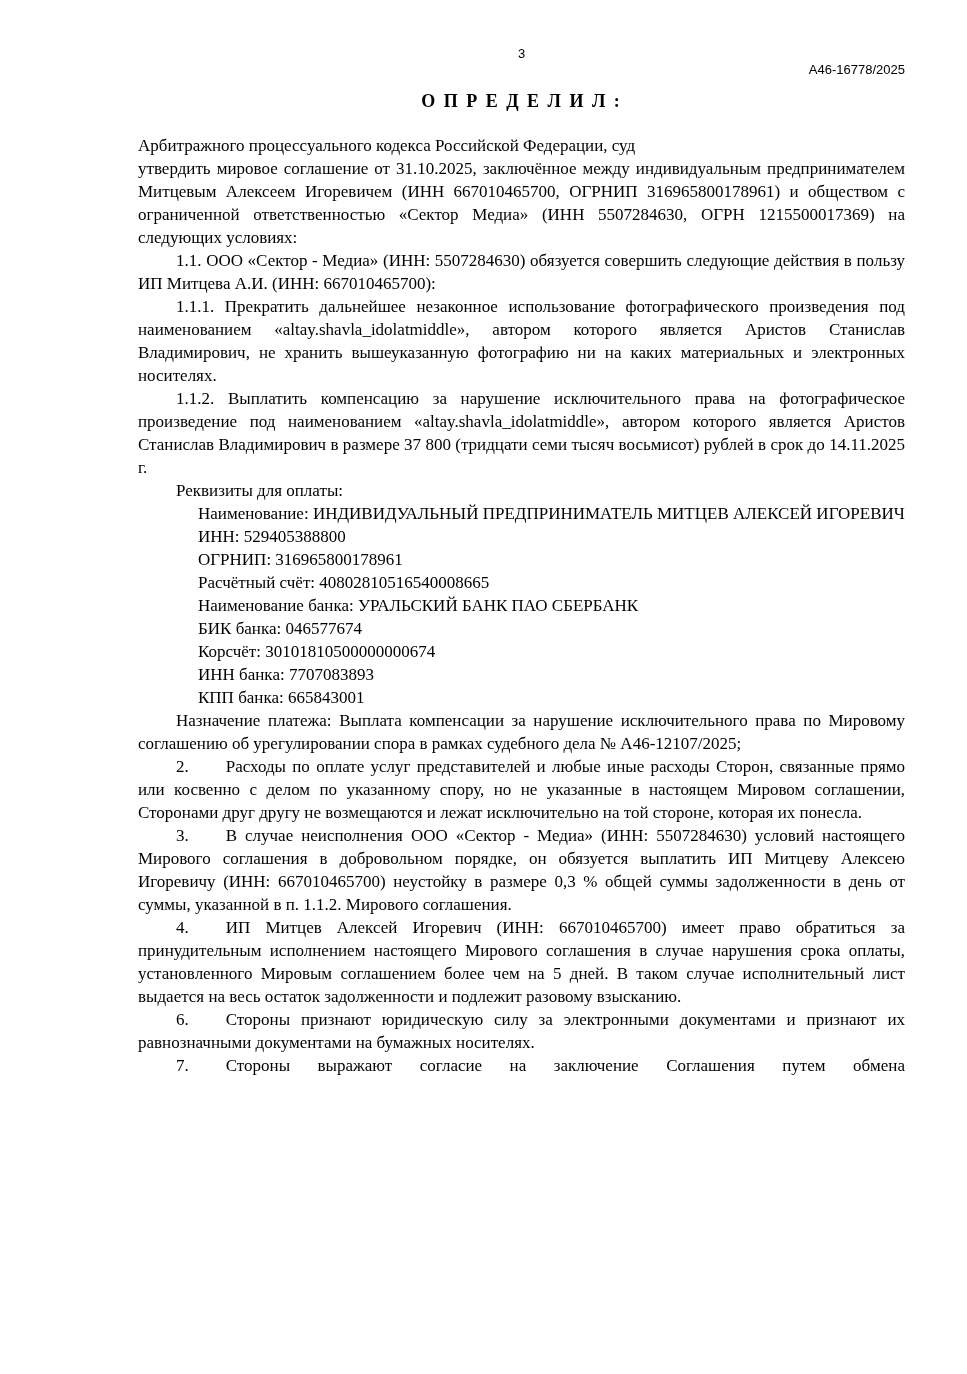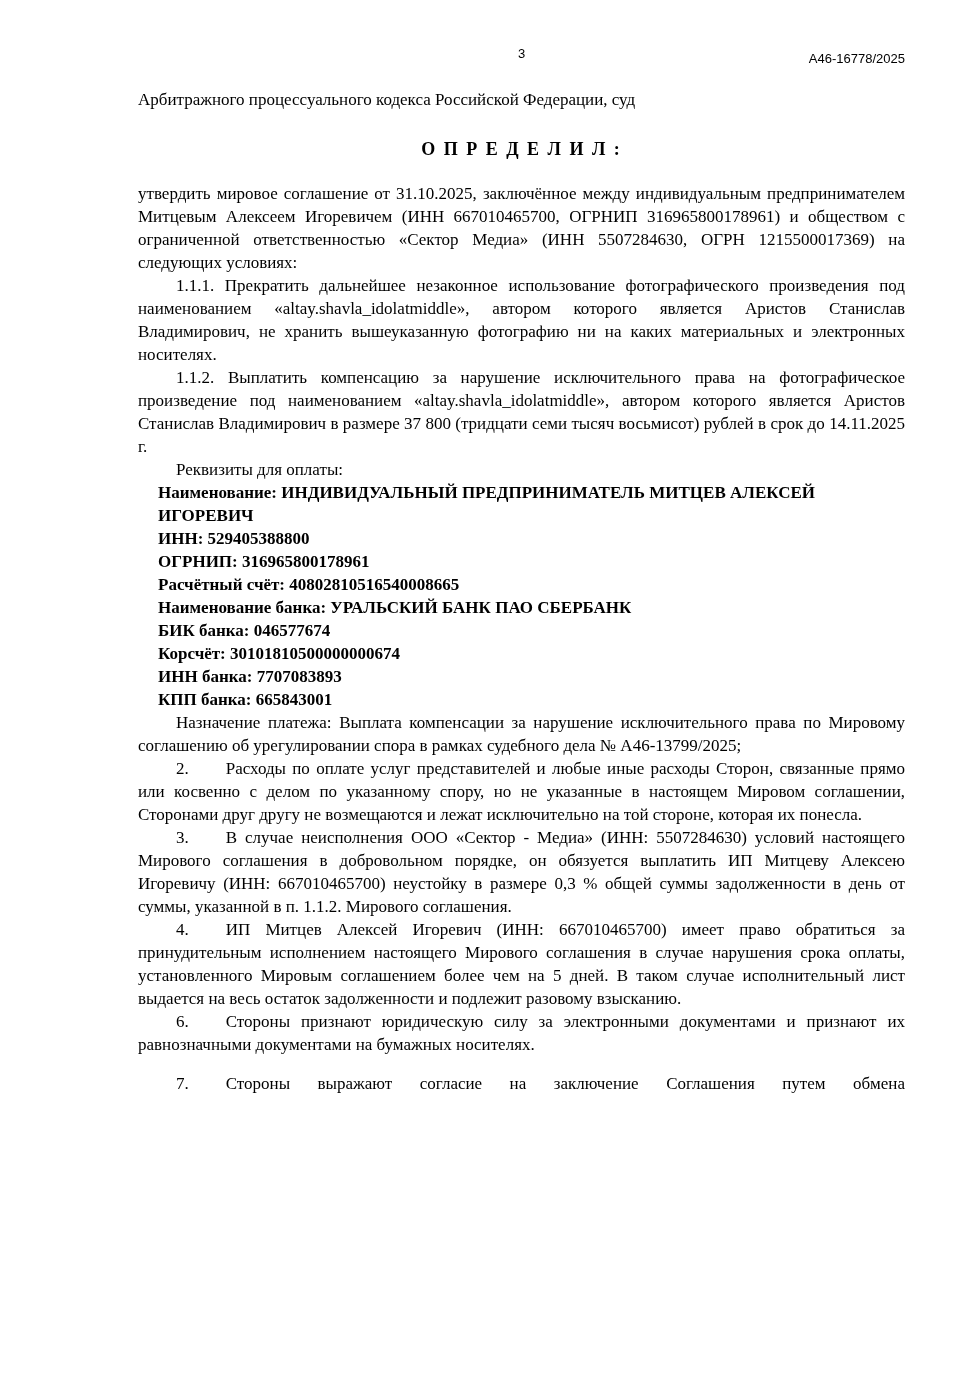--- a/index.html
+++ b/index.html
@@ -24,64 +24,65 @@
     line-height: 16px;
     margin-bottom: 25px;
   }
   .header .page-num {
     display: block;
     text-align: center;
   }
   .header .case-num {
     position: absolute;
     right: 0;
-    top: 5px;
+    top: 16px;
   }
   .para { margin: 0; text-align: justify; }
   .para.plain { text-align: left; }
   .para.heading {
     text-align: center;
     font-weight: bold;
     font-size: 18px;
     letter-spacing: 2px;
     margin: 27px 0 21px 0;
   }
   .para.numbered, .para.sub, .para.indent, .para.bold-indent { text-indent: 38px; }
   .para.bold-indent { font-weight: normal; text-align: left; }
   .para .tab { display: inline-block; width: 37px; }
-  .para.stretch { text-align-last: justify; margin-top: 16px; }
-  .details-block { margin-left: 20px; font-weight: bold; }
+  .para.stretch { text-align-last: justify; }
+  .details-block { margin-left: 60px; }
   .details-block .para { text-align: left; }
 </style>
 </head>
 <body>
 
 <div class="page">
   <div class="header">
     <span class="page-num">3</span>
     <span class="case-num">А46-16778/2025</span>
   </div>
   <div class="body" id="doc-body">
+      <p class="para heading">О П Р Е Д Е Л И Л :</p>
       <p class="para plain">Арбитражного процессуального кодекса Российской Федерации, суд</p>
-      <p class="para heading">О П Р Е Д Е Л И Л :</p>
       <p class="para justify">утвердить мировое соглашение от 31.10.2025, заключённое между индивидуальным предпринимателем Митцевым Алексеем Игоревичем (ИНН 667010465700, ОГРНИП 316965800178961) и обществом с ограниченной ответственностью «Сектор Медиа» (ИНН 5507284630, ОГРН 1215500017369) на следующих условиях:</p>
+      <p class="para sub">1.1. ООО «Сектор - Медиа» (ИНН: 5507284630) обязуется совершить следующие действия в пользу ИП Митцева А.И. (ИНН: 667010465700):</p>
       <p class="para sub">1.1.1. Прекратить дальнейшее незаконное использование фотографического произведения под наименованием «altay.shavla_idolatmiddle», автором которого является Аристов Станислав Владимирович, не хранить вышеуказанную фотографию ни на каких материальных и электронных носителях.</p>
       <p class="para sub">1.1.2. Выплатить компенсацию за нарушение исключительного права на фотографическое произведение под наименованием «altay.shavla_idolatmiddle», автором которого является Аристов Станислав Владимирович в размере 37 800 (тридцати семи тысяч восьмисот) рублей в срок до 14.11.2025 г.</p>
       <p class="para bold-indent">Реквизиты для оплаты:</p>
       <div class="details-block">
         <p class="para detail-line">Наименование: ИНДИВИДУАЛЬНЫЙ ПРЕДПРИНИМАТЕЛЬ МИТЦЕВ АЛЕКСЕЙ ИГОРЕВИЧ</p>
         <p class="para detail-line">ИНН: 529405388800</p>
         <p class="para detail-line">ОГРНИП: 316965800178961</p>
         <p class="para detail-line">Расчётный счёт: 40802810516540008665</p>
         <p class="para detail-line">Наименование банка: УРАЛЬСКИЙ БАНК ПАО СБЕРБАНК</p>
         <p class="para detail-line">БИК банка: 046577674</p>
         <p class="para detail-line">Корсчёт: 30101810500000000674</p>
         <p class="para detail-line">ИНН банка: 7707083893</p>
         <p class="para detail-line">КПП банка: 665843001</p>
       </div>
-      <p class="para indent">Назначение платежа: Выплата компенсации за нарушение исключительного права по Мировому соглашению об урегулировании спора в рамках судебного дела № А46-13799/2025;</p>
+      <p class="para indent">Назначение платежа: Выплата компенсации за нарушение исключительного права по Мировому соглашению об урегулировании спора в рамках судебного дела № А46-12107/2025;</p>
       <p class="para numbered"><span class="num">2.</span><span class="tab"></span><span class="txt">Расходы по оплате услуг представителей и любые иные расходы Сторон, связанные прямо или косвенно с делом по указанному спору, но не указанные в настоящем Мировом соглашении, Сторонами друг другу не возмещаются и лежат исключительно на той стороне, которая их понесла.</span></p>
       <p class="para numbered"><span class="num">3.</span><span class="tab"></span><span class="txt">В случае неисполнения ООО «Сектор - Медиа» (ИНН: 5507284630) условий настоящего Мирового соглашения в добровольном порядке, он обязуется выплатить ИП Митцеву Алексею Игоревичу (ИНН: 667010465700) неустойку в размере 0,3 % общей суммы задолженности в день от суммы, указанной в п. 1.1.2. Мирового соглашения.</span></p>
       <p class="para numbered"><span class="num">4.</span><span class="tab"></span><span class="txt">ИП Митцев Алексей Игоревич (ИНН: 667010465700) имеет право обратиться за принудительным исполнением настоящего Мирового соглашения в случае нарушения срока оплаты, установленного Мировым соглашением более чем на 5 дней. В таком случае исполнительный лист выдается на весь остаток задолженности и подлежит разовому взысканию.</span></p>
       <p class="para numbered"><span class="num">6.</span><span class="tab"></span><span class="txt">Стороны признают юридическую силу за электронными документами и признают их равнозначными документами на бумажных носителях.</span></p>
       <p class="para numbered stretch"><span class="num">7.</span><span class="tab"></span><span class="txt">Стороны выражают согласие на заключение Соглашения путем обмена</span></p>
     </div>
 </div>
 
 </body></html>

